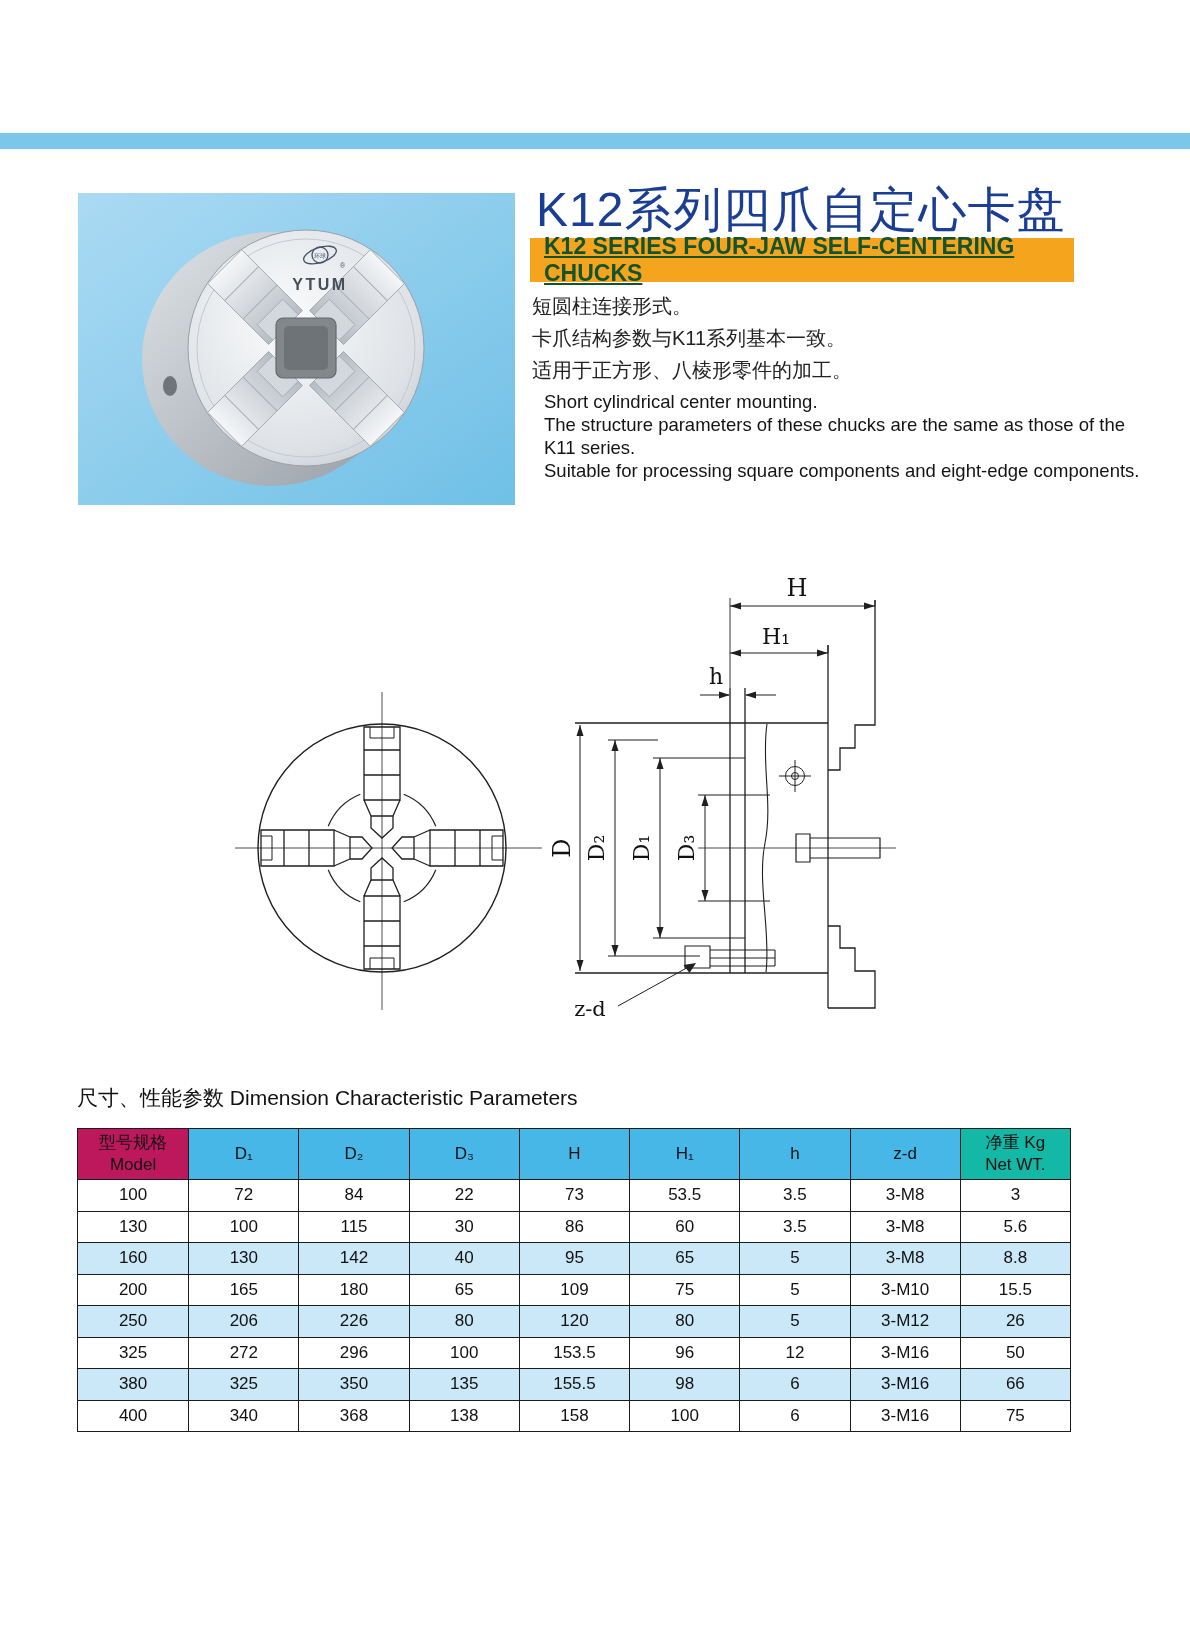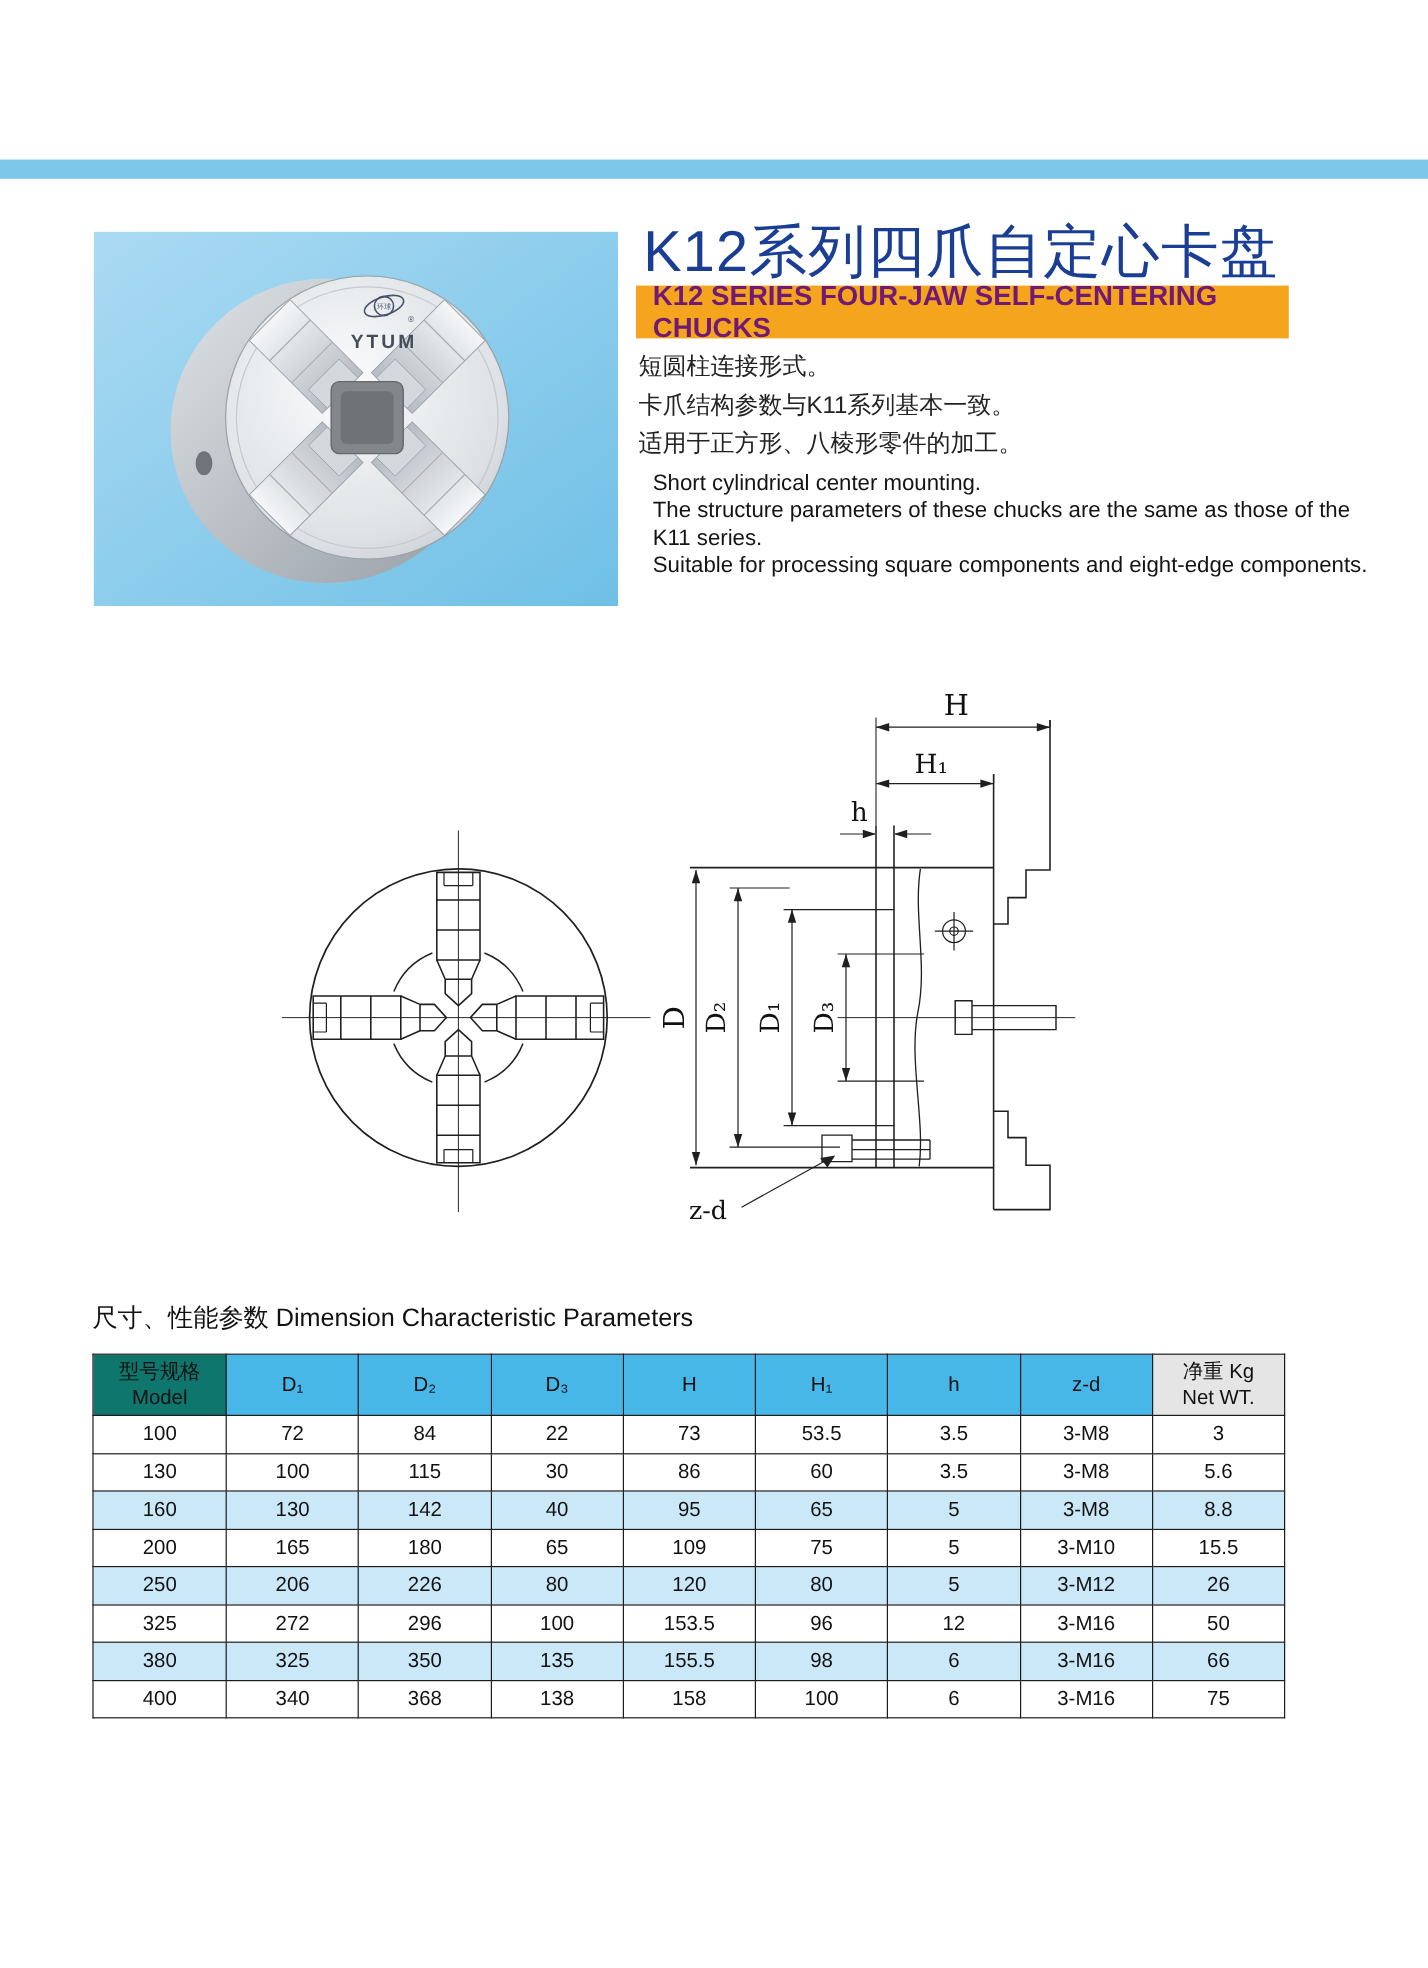--- a/index.html
+++ b/index.html
@@ -83,21 +83,21 @@
           <ellipse cx="242" cy="62" rx="17" ry="7.5" fill="none" stroke="#47536a" stroke-width="1.3" transform="rotate(-18 242 62)"></ellipse>
           <text x="242" y="64.5" font-size="6" text-anchor="middle" fill="#47536a" style="font-family:'Liberation Sans',sans-serif">环球</text>
         </g>
         <text x="262" y="75" font-size="7" fill="#47536a">®</text>
         <text x="242" y="97" font-size="16" font-weight="bold" text-anchor="middle" letter-spacing="2.5" fill="#454d5a" style="font-family:'Liberation Sans',sans-serif">YTUM</text>
       </g>
     </g>
   </svg>
 
   <div class="title-zh" style="color: rgb(26, 62, 148);">K12系列四爪自定心卡盘</div>
-  <div class="banner" style="background: rgb(245, 164, 30); color: #701a75;">K12 SERIES FOUR-JAW SELF-CENTERING CHUCKS</div>
+  <div class="banner" style="background: rgb(245, 164, 30); color: #14532d; text-decoration: underline;">K12 SERIES FOUR-JAW SELF-CENTERING CHUCKS</div>
 
   <div class="intro-zh">
     <div>短圆柱连接形式。</div>
     <div>卡爪结构参数与K11系列基本一致。</div>
     <div>适用于正方形、八棱形零件的加工。</div>
   </div>
 
   <div class="intro-en">
     <div>Short cylindrical center mounting.</div>
     <div>The structure parameters of these chucks are the same as those of the</div>
@@ -201,32 +201,32 @@
         <col style="width:11.1%">
         <col style="width:11.1%">
       <col style="width:11.1%">
         <col style="width:11.1%">
         <col style="width:11.1%">
         <col style="width:11.1%">
         <col>
     </colgroup>
     <thead>
       <tr>
-        <th style="background: #0f766e;">
+        <th style="background: #be185d;">
           <div>型号规格</div>
           <div>Model</div>
         </th>
         <th style="background: rgb(71, 183, 232);">D₁</th>
         <th style="background: rgb(71, 183, 232);">D₂</th>
         <th style="background: rgb(71, 183, 232);">D₃</th>
         <th style="background: rgb(71, 183, 232);">H</th>
         <th style="background: rgb(71, 183, 232);">H₁</th>
         <th style="background: rgb(71, 183, 232);">h</th>
         <th style="background: rgb(71, 183, 232);">z-d</th>
-        <th style="background: #e5e5e5;">
+        <th style="background: #14b8a6;">
           <div>净重 Kg</div>
           <div>Net WT.</div>
         </th>
       </tr>
     </thead>
     <tbody>
         <tr>
           <td>100</td>
           <td>72</td>
           <td>84</td>

